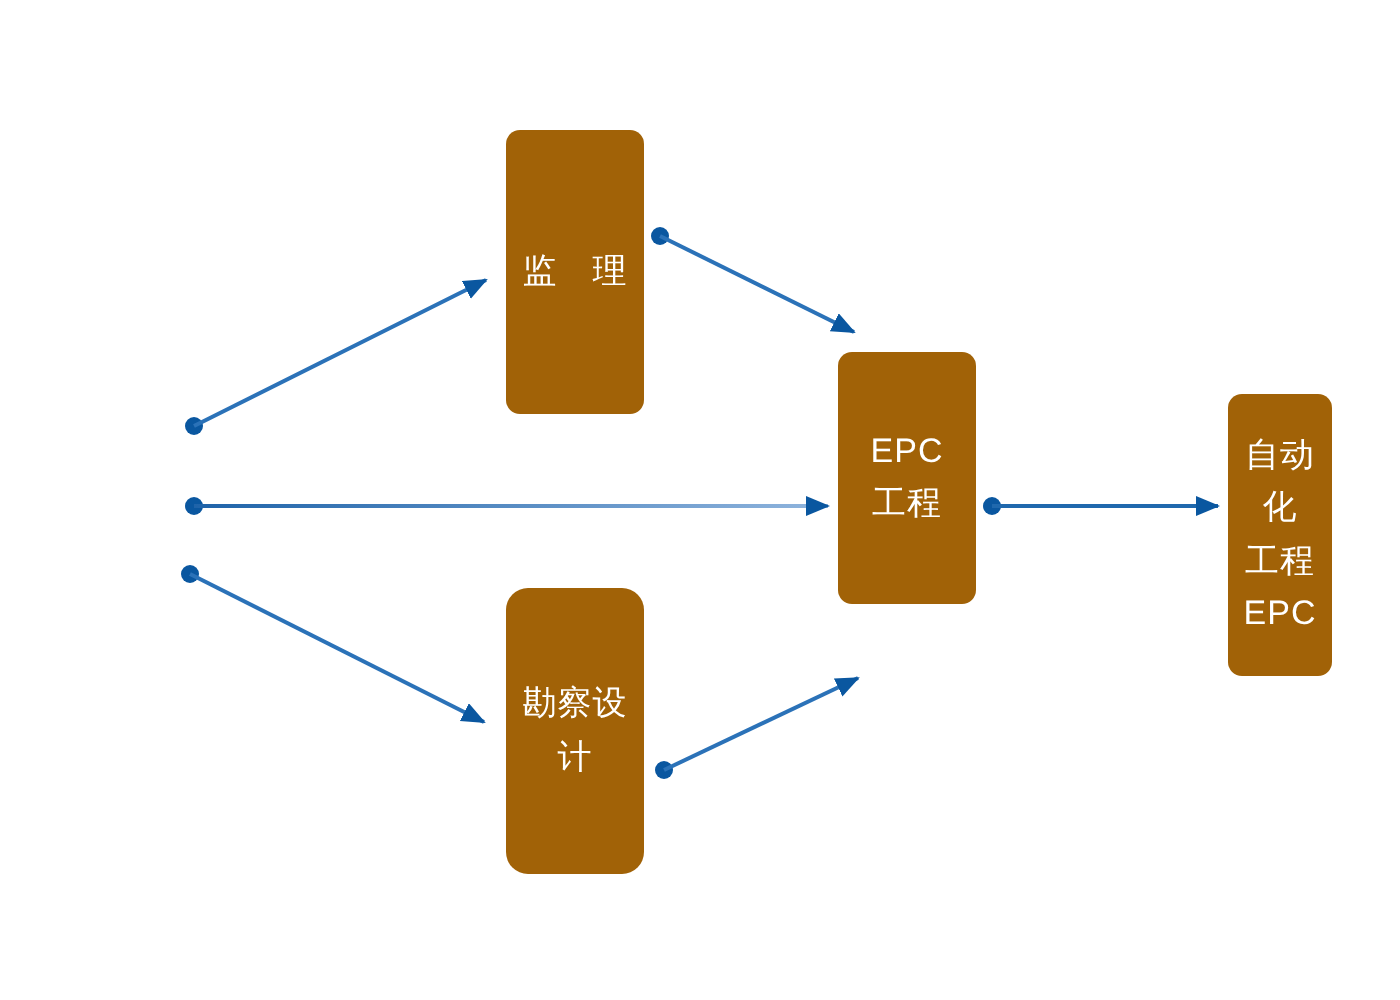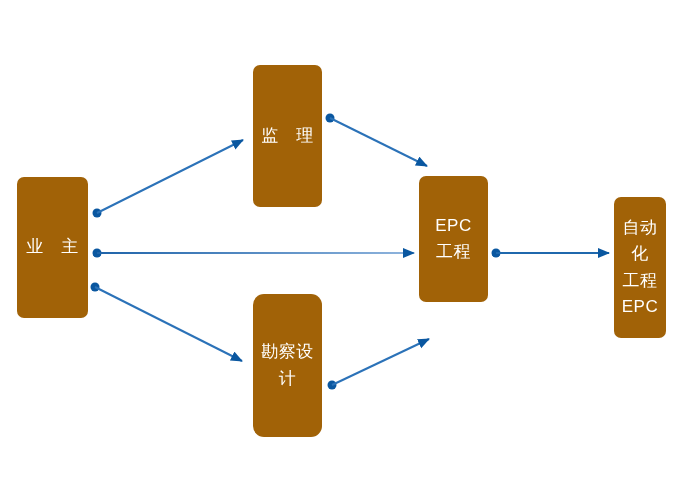--- a/index.html
+++ b/index.html
@@ -82,23 +82,20 @@
       <circle cx="332" cy="385" r="4.5" fill="#0A57A0"></circle>
       <line x1="332" y1="385" x2="429" y2="339" stroke="#2B72B8" stroke-width="2" marker-end="url(#arrowhead)"></line>
     </g>
 
     <g>
       <circle cx="496" cy="253" r="4.5" fill="#0A57A0"></circle>
       <line x1="496" y1="253" x2="609" y2="253" stroke="#1F68AD" stroke-width="2" marker-end="url(#arrowhead)"></line>
     </g>
   </svg>
 
-  <div class="node node-owner">
-    <span>业　主</span>
-  </div>
 
   <div class="node node-supervision">
     <span>监　理</span>
   </div>
 
   <div class="node node-survey">
     <span>勘察设计</span>
   </div>
 
   <div class="node node-epc">

